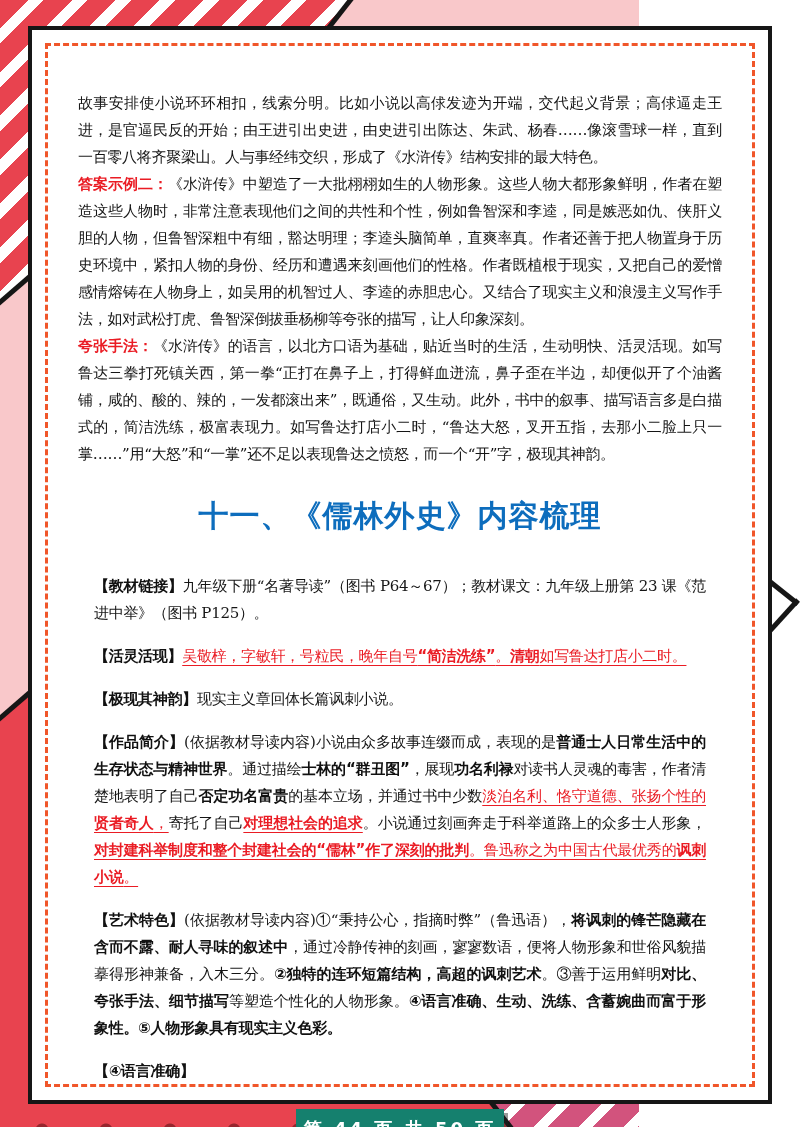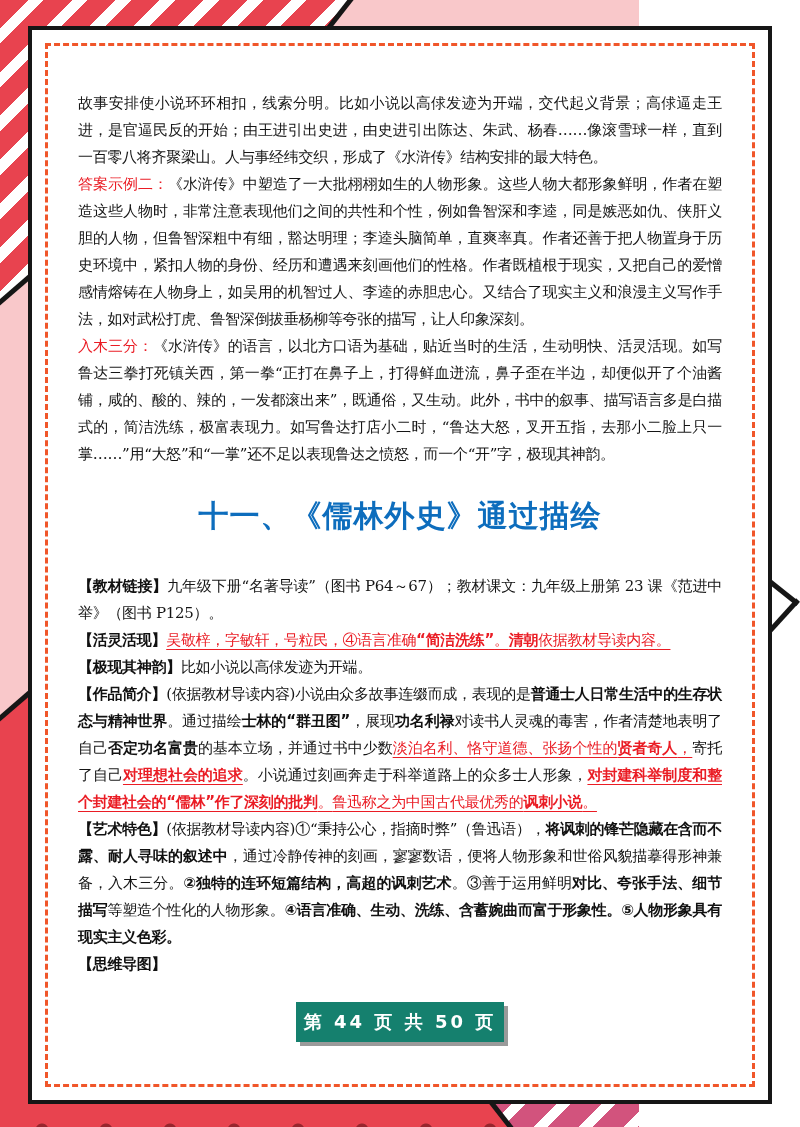--- a/index.html
+++ b/index.html
@@ -46,24 +46,24 @@
 
   
   .panel{position:absolute;left:28px;top:26px;width:744px;height:1078px;
          background:#ffffff;border:4px solid var(--seam);box-sizing:border-box;}
   .dashed{position:absolute;inset:13px;border:3px dashed var(--dash);pointer-events:none;}
   .content{position:absolute;left:46px;right:46px;top:60px;}
 
   
   .para{font-size:15px;line-height:27px;letter-spacing:-0.3px;
         text-align:justify;color:#151515;margin:0;}
-  .info-para{margin:0;}
+  .info-para{margin:16px;}
   .seg-normal{font-family:"DejaVu Serif","Liberation Serif",serif;}
   .seg-bold{font-weight:bold;font-family:"DejaVu Sans","Liberation Sans",sans-serif;color:#111;}
-  .seg-label-red{font-weight:normal;color:var(--red);font-family:"DejaVu Sans","Liberation Sans",sans-serif;}
+  .seg-label-red{font-weight:bold;color:var(--red);font-family:"DejaVu Sans","Liberation Sans",sans-serif;}
   .seg-label-bold{font-weight:bold;color:#111;font-family:"DejaVu Sans","Liberation Sans",sans-serif;}
   .seg-red-underline{color:var(--red);text-decoration:underline;text-underline-offset:4px;}
   .seg-red-underline-bold{color:var(--red);font-weight:bold;text-decoration:underline;
         text-underline-offset:4px;font-family:"DejaVu Sans","Liberation Sans",sans-serif;}
 
   .section-title{margin:28px 0 36px 0;text-align:center;color:var(--blue);
         font-size:30px;font-weight:800;letter-spacing:1px;
         font-family:"DejaVu Sans","Liberation Sans",sans-serif;}
 
   .footer-wrap{margin-top:24px;text-align:center;}
@@ -91,30 +91,30 @@
     <line x1="798" y1="600" x2="758" y2="644" stroke="#161616" stroke-width="5"></line>
   </svg>
 
   <div class="panel">
     <div class="dashed"></div>
 
     <div class="content">
 
       <p class="para"><span class="seg-normal">故事安排使小说环环相扣，线索分明。比如小说以高俅发迹为开端，交代起义背景；高俅逼走王进，是官逼民反的开始；由王进引出史进，由史进引出陈达、朱武、杨春……像滚雪球一样，直到一百零八将齐聚梁山。人与事经纬交织，形成了《水浒传》结构安排的最大特色。</span></p>
       <p class="para"><span class="seg-label-red">答案示例二：</span><span class="seg-normal">《水浒传》中塑造了一大批栩栩如生的人物形象。这些人物大都形象鲜明，作者在塑造这些人物时，非常注意表现他们之间的共性和个性，例如鲁智深和李逵，同是嫉恶如仇、侠肝义胆的人物，但鲁智深粗中有细，豁达明理；李逵头脑简单，直爽率真。作者还善于把人物置身于历史环境中，紧扣人物的身份、经历和遭遇来刻画他们的性格。作者既植根于现实，又把自己的爱憎感情熔铸在人物身上，如吴用的机智过人、李逵的赤胆忠心。又结合了现实主义和浪漫主义写作手法，如对武松打虎、鲁智深倒拔垂杨柳等夸张的描写，让人印象深刻。</span></p>
-      <p class="para"><span class="seg-label-red">入木三分：</span><span class="seg-normal">《水浒传》的语言，以北方口语为基础，贴近当时的生活，生动明快、活灵活现。如写鲁达三拳打死镇关西，第一拳“正打在鼻子上，打得鲜血迸流，鼻子歪在半边，却便似开了个油酱铺，咸的、酸的、辣的，一发都滚出来”，既通俗，又生动。此外，书中的叙事、描写语言多是白描式的，简洁洗练，极富表现力。如写鲁达打店小二时，“鲁达大怒，叉开五指，去那小二脸上只一掌……”用“大怒”和“一掌”还不足以表现鲁达之愤怒，而一个“开”字，极现其神韵。</span></p>
+      <p class="para"><span class="seg-label-red">夸张手法：</span><span class="seg-normal">《水浒传》的语言，以北方口语为基础，贴近当时的生活，生动明快、活灵活现。如写鲁达三拳打死镇关西，第一拳“正打在鼻子上，打得鲜血迸流，鼻子歪在半边，却便似开了个油酱铺，咸的、酸的、辣的，一发都滚出来”，既通俗，又生动。此外，书中的叙事、描写语言多是白描式的，简洁洗练，极富表现力。如写鲁达打店小二时，“鲁达大怒，叉开五指，去那小二脸上只一掌……”用“大怒”和“一掌”还不足以表现鲁达之愤怒，而一个“开”字，极现其神韵。</span></p>
 
-      <h1 class="section-title">十一、《儒林外史》通过描绘</h1>
+      <h1 class="section-title">十一、《儒林外史》内容梳理</h1>
 
       <p class="para info-para"><span class="seg-label-bold">【教材链接】</span><span class="seg-normal">九年级下册“名著导读”（图书 P64～67）；教材课文：九年级上册第 23 课《范进中举》（图书 P125）。</span></p>
-      <p class="para info-para"><span class="seg-label-bold">【活灵活现】</span><span class="seg-red-underline">吴敬梓，字敏轩，号粒民，④语言准确</span><span class="seg-red-underline-bold">“简洁洗练”</span><span class="seg-red-underline">。</span><span class="seg-red-underline-bold">清朝</span><span class="seg-red-underline">依据教材导读内容。</span></p>
-      <p class="para info-para"><span class="seg-label-bold">【极现其神韵】</span><span class="seg-normal">比如小说以高俅发迹为开端。</span></p>
+      <p class="para info-para"><span class="seg-label-bold">【活灵活现】</span><span class="seg-red-underline">吴敬梓，字敏轩，号粒民，晚年自号</span><span class="seg-red-underline-bold">“简洁洗练”</span><span class="seg-red-underline">。</span><span class="seg-red-underline-bold">清朝</span><span class="seg-red-underline">如写鲁达打店小二时。</span></p>
+      <p class="para info-para"><span class="seg-label-bold">【极现其神韵】</span><span class="seg-normal">现实主义章回体长篇讽刺小说。</span></p>
       <p class="para info-para"><span class="seg-label-bold">【作品简介】</span><span class="seg-normal">(依据教材导读内容)小说由众多故事连缀而成，表现的是</span><span class="seg-bold">普通士人日常生活中的生存状态与精神世界</span><span class="seg-normal">。通过描绘</span><span class="seg-bold">士林的“群丑图”</span><span class="seg-normal">，展现</span><span class="seg-bold">功名利禄</span><span class="seg-normal">对读书人灵魂的毒害，作者清楚地表明了自己</span><span class="seg-bold">否定功名富贵</span><span class="seg-normal">的基本立场，并通过书中少数</span><span class="seg-red-underline">淡泊名利、恪守道德、张扬个性的</span><span class="seg-red-underline-bold">贤者奇人</span><span class="seg-red-underline">，</span><span class="seg-normal">寄托了自己</span><span class="seg-red-underline-bold">对理想社会的追求</span><span class="seg-normal">。小说通过刻画奔走于科举道路上的众多士人形象，</span><span class="seg-red-underline-bold">对封建科举制度和整个封建社会的“儒林”作了深刻的批判</span><span class="seg-red-underline">。</span><span class="seg-red-underline">鲁迅称之为中国古代最优秀的</span><span class="seg-red-underline-bold">讽刺小说</span><span class="seg-red-underline">。</span></p>
       <p class="para info-para"><span class="seg-label-bold">【艺术特色】</span><span class="seg-normal">(依据教材导读内容)①“秉持公心，指摘时弊”（鲁迅语），</span><span class="seg-bold">将讽刺的锋芒隐藏在含而不露、耐人寻味的叙述中</span><span class="seg-normal">，通过冷静传神的刻画，寥寥数语，便将人物形象和世俗风貌描摹得形神兼备，入木三分。</span><span class="seg-bold">②独特的连环短篇结构，高超的讽刺艺术</span><span class="seg-normal">。③善于运用鲜明</span><span class="seg-bold">对比、夸张手法、细节描写</span><span class="seg-normal">等塑造个性化的人物形象。</span><span class="seg-bold">④语言准确、生动、洗练、含蓄婉曲而富于形象性。⑤人物形象具有现实主义色彩。</span></p>
-      <p class="para info-para"><span class="seg-label-bold">【思维导图】</span></p>
+      <p class="para info-para"><span class="seg-label-bold">【④语言准确】</span></p>
 
       <div class="footer-wrap">
         <span class="page-badge">第 44 页 共 50 页</span>
       </div>
 
     </div>
   </div>
 </div>
 
 </body></html>

